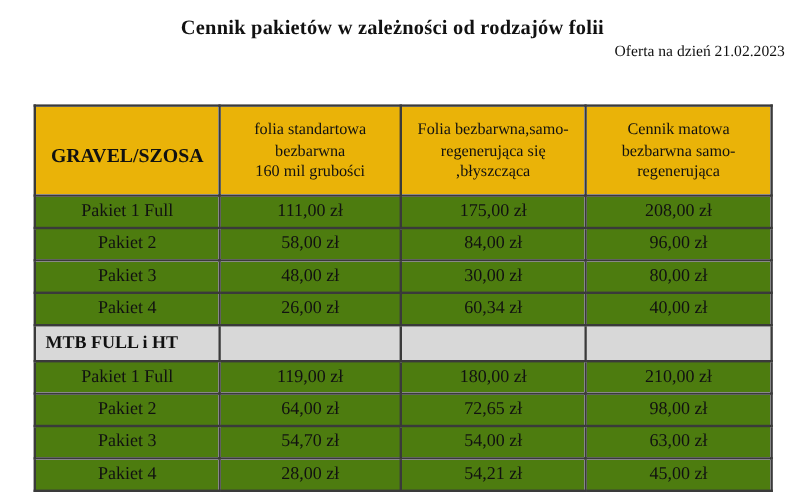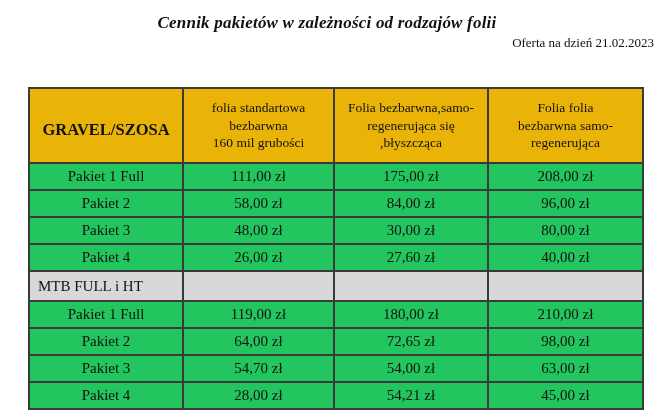--- a/index.html
+++ b/index.html
@@ -13,21 +13,20 @@
     overflow: hidden;
     font-family: "Liberation Serif", "DejaVu Serif", serif;
     color: #111111;
   }
   .page-title {
     text-align: center;
     font-weight: bold;
     font-size: 17px;
     padding-top: 13px;
     letter-spacing: 0.2px;
-    font-style: italic;
   }
   .page-subtitle {
     text-align: right;
     font-size: 13px;
     margin-top: 2px;
   }
   table.price-table {
     border-collapse: collapse;
     table-layout: fixed;
     width: 614px;
@@ -55,33 +54,33 @@
   }
   th.sub-head {
     font-weight: normal;
     font-size: 13.5px;
     line-height: 1.32;
     text-align: center;
     white-space: pre-line;
   }
   
   .price-table tbody td {
-    background: #22c55e;
+    background: #4d7c0f;
     height: 25px;
     font-size: 15px;
     text-align: center;
     vertical-align: middle;
   }
   
   .price-table tr.section-row td {
     background: #d8d8d8;
     height: 28px;
   }
   td.section-label {
-    font-weight: normal;
+    font-weight: bold;
     font-size: 16px;
     text-align: left !important;
     padding-left: 8px !important;
   }
 </style>
 </head>
 <body>
 
 <div class="page">
 
@@ -97,21 +96,21 @@
     </colgroup>
     <thead>
       <tr>
         <th class="cat-head">GRAVEL/SZOSA</th>
         <th class="sub-head">folia standartowa
 bezbarwna
 160 mil grubości</th>
         <th class="sub-head">Folia bezbarwna,samo-
 regenerująca się
 ,błyszcząca</th>
-        <th class="sub-head">Folia folia
+        <th class="sub-head">Cennik matowa
 bezbarwna samo-
 regenerująca</th>
       </tr>
     </thead>
     <tbody>
       <tr>
         <td>Pakiet 1 Full</td>
         <td>111,00 zł</td>
         <td>175,00 zł</td>
         <td>208,00 zł</td>
@@ -124,21 +123,21 @@
       </tr>
       <tr>
         <td>Pakiet 3</td>
         <td>48,00 zł</td>
         <td>30,00 zł</td>
         <td>80,00 zł</td>
       </tr>
       <tr>
         <td>Pakiet 4</td>
         <td>26,00 zł</td>
-        <td>27,60 zł</td>
+        <td>60,34 zł</td>
         <td>40,00 zł</td>
       </tr>
 
       <tr class="section-row">
         <td class="section-label">MTB FULL i HT</td>
         <td></td>
         <td></td>
         <td></td>
       </tr>
 

